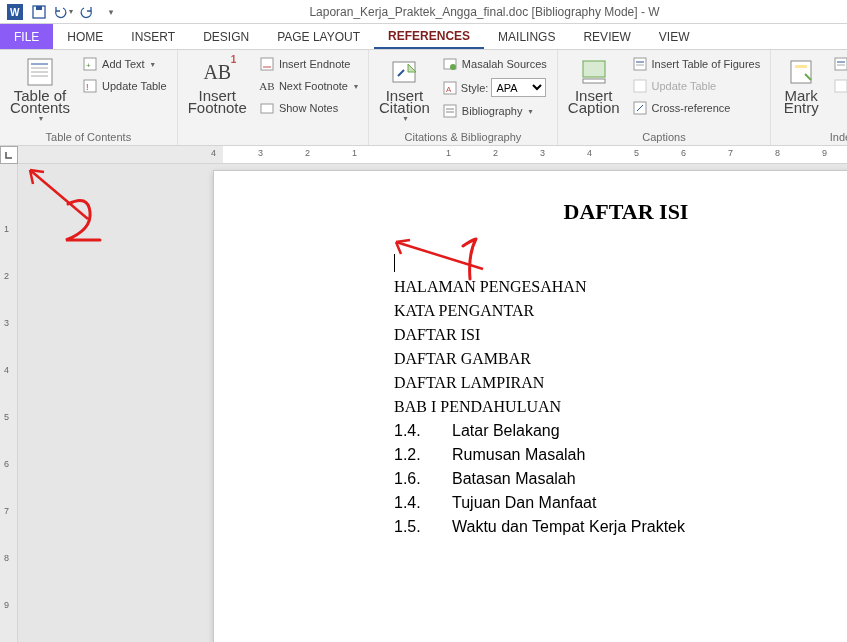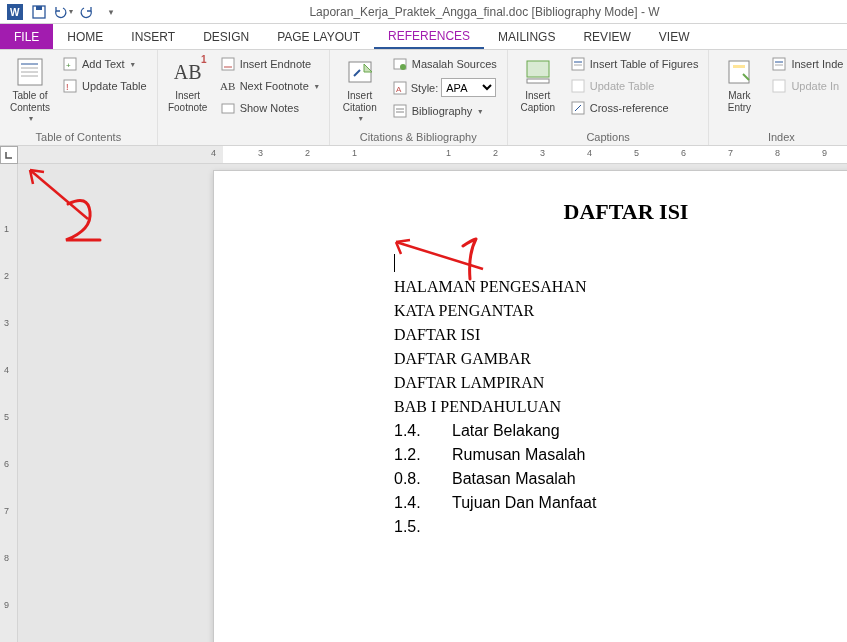--- a/index.html
+++ b/index.html
@@ -7,32 +7,32 @@
 
   
   .titlebar { height: 24px; background: #fff; display: flex; align-items: center; border-bottom: 1px solid #d4d4d4; }
   .titlebar .qat { display: flex; align-items: center; gap: 2px; padding-left: 4px; }
   .titlebar .qat .icon-btn { width: 22px; height: 20px; display: flex; align-items: center; justify-content: center; cursor: pointer; }
   .titlebar .title { flex: 1; text-align: center; font-size: 12px; color: #5a5a5a; white-space: nowrap; overflow: hidden; }
 
   
   .tabs { height: 26px; background: #fff; display: flex; align-items: stretch; border-bottom: 1px solid #d4d4d4; }
   .tab { padding: 0 14px; display: flex; align-items: center; font-size: 12px; color: #3a3a3a; cursor: pointer; text-transform: uppercase; }
-  .tab.file { background: #a21caf; color: #fff; }
-  .tab.active { color: #a21caf; border-bottom: 2px solid #2b579a; }
+  .tab.file { background: #8b5cf6; color: #fff; }
+  .tab.active { color: #7f1d1d; border-bottom: 2px solid #2b579a; font-weight: bold; }
 
   
   .ribbon { height: 96px; background: #f3f3f3; border-bottom: 1px solid #d4d4d4; display: flex; align-items: stretch; }
   .group { border-right: 1px solid #e1e1e1; padding: 4px 6px 2px 6px; display: flex; flex-direction: column; justify-content: space-between; }
   .group-body { display: flex; align-items: flex-start; gap: 4px; }
   .group-label { text-align: center; font-size: 11px; color: #6a6a6a; padding-top: 2px; position: relative; }
   .group-label .launcher { position: absolute; right: 0; bottom: 2px; width: 12px; height: 12px; display:flex; align-items:center; justify-content:center; cursor:pointer; }
   .bigbtn { display: flex; flex-direction: column; align-items: center; justify-content: flex-start; padding: 2px 4px; cursor: pointer; min-width: 48px; }
   .bigbtn .ic { width: 32px; height: 32px; display:flex; align-items:center; justify-content:center; }
-  .bigbtn .lb { font-size: 10px; color: #444; text-align: center; line-height: 12px; margin-top: 2px; }
+  .bigbtn .lb { font-size: 15px; color: #444; text-align: center; line-height: 12px; margin-top: 2px; }
   .smallcol { display: flex; flex-direction: column; gap: 2px; }
   .smallbtn { display: flex; align-items: center; gap: 4px; padding: 2px 4px; cursor: pointer; font-size: 11px; color: #444; white-space: nowrap; }
   .smallbtn .ic { width: 16px; height: 16px; display:flex; align-items:center; justify-content:center; }
   .smallbtn.disabled { color:#aaa; }
   .dd::after { content: "▾"; font-size: 8px; color: #666; margin-left: 2px; }
   .style-row { display:flex; align-items:center; gap:3px; }
   .style-row select { font-size: 11px; height: 19px; width: 55px; border:1px solid #ababab; background:#fff; }
 
   
   .ruler-wrap { position: relative; height: 18px; background: #f8f8f8; border-bottom: 1px solid #d4d4d4; display:flex; }
@@ -365,29 +365,30 @@
       <div class="doc-line">BAB I  PENDAHULUAN</div>
       <div class="doc-line sec">
           <span class="num">1.4.</span>
           <span>Latar Belakang</span>
         </div>
       <div class="doc-line sec">
           <span class="num">1.2.</span>
           <span>Rumusan Masalah</span>
         </div>
       <div class="doc-line sec">
-          <span class="num">0.8.</span>
+          <span class="num">1.6.</span>
           <span>Batasan Masalah</span>
         </div>
       <div class="doc-line sec">
           <span class="num">1.4.</span>
           <span>Tujuan Dan Manfaat</span>
         </div>
       <div class="doc-line sec">
           <span class="num">1.5.</span>
+          <span>Waktu dan Tempat Kerja Praktek</span>
         </div>
     </div>
 
     <div class="annot" style="left:0px; top:0px;">
       <svg width="120" height="120">
         <path d="M12 6 L70 55" stroke="#e21b1b" stroke-width="2.5" fill="none"></path>
         <path d="M12 6 L26 8 M12 6 L15 20" stroke="#e21b1b" stroke-width="2.5" fill="none"></path>
 
         <path d="M50 40 Q70 30 72 48 Q74 66 48 76 L82 76" stroke="#e21b1b" stroke-width="3" fill="none" stroke-linecap="round"></path>
       </svg>

